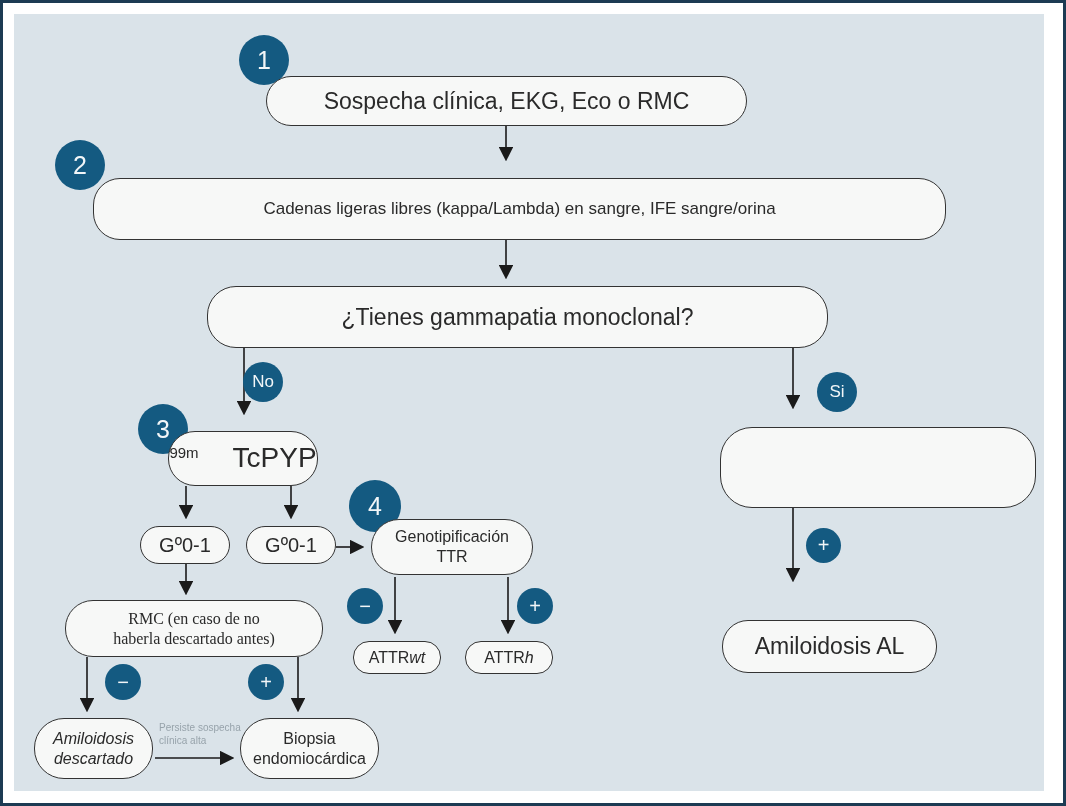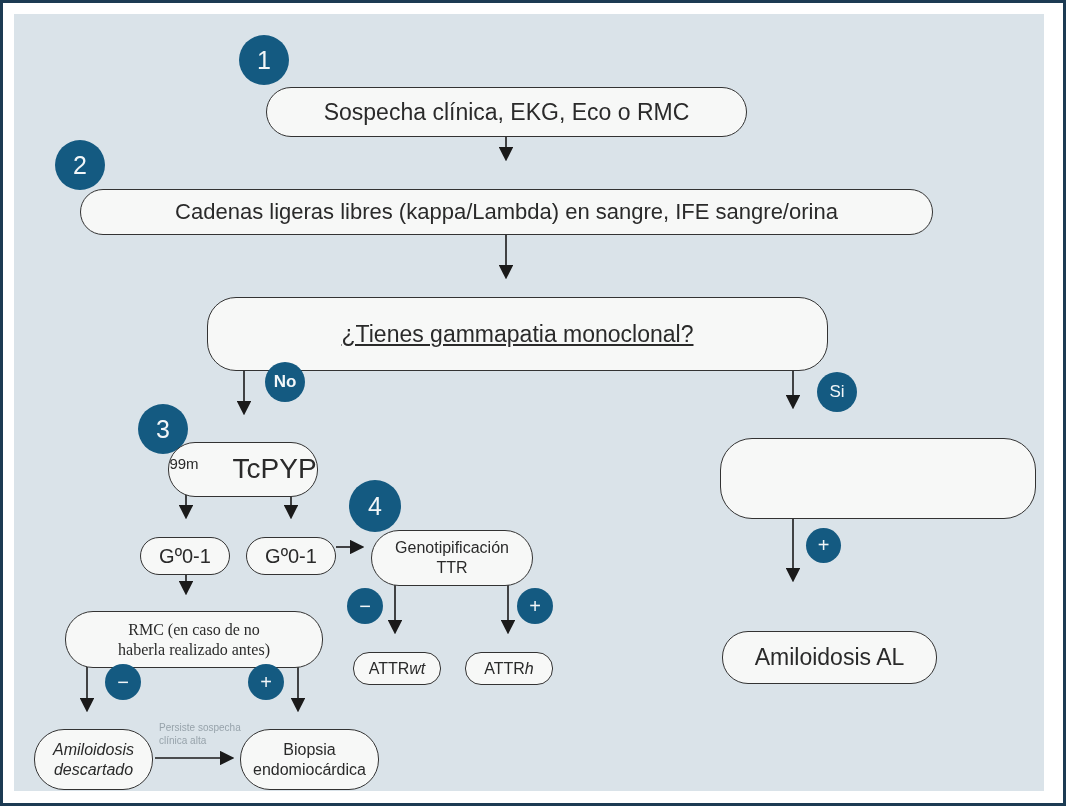--- a/index.html
+++ b/index.html
@@ -29,44 +29,43 @@
   .node {
     position: absolute;
     background: #f7f8f7;
     border: 1.5px solid #333333;
     color: #2a2a2a;
     display: flex; flex-direction: column;
     align-items: center; justify-content: center;
     text-align: center;
     z-index: 3;
     line-height: 1.22;
-    margin-top: 11px;
   }
   .numcircle {
     position: absolute;
     background: #145a81; color: #f2f6f8;
     border-radius: 50%;
     display: flex; align-items: center; justify-content: center;
     font-size: 25px;
     z-index: 1;
   }
   .badge {
     position: absolute;
     background: #145a81; color: #f2f6f8;
     border-radius: 50%;
     display: flex; align-items: center; justify-content: center;
     z-index: 4;
   }
   
   #circle1 { left: 236px; top: 32px; width: 50px; height: 50px; }
   #box1    { left: 263px; top: 73px;  width: 481px; height: 50px; border-radius: 25px; font-size: 23px; }
   #circle2 { left: 52px;  top: 137px; width: 50px; height: 50px; }
-  #box2    { left: 77px;  top: 175px; width: 853px; height: 46px; border-radius: 27px; font-size: 22px; }
-  #box3    { left: 204px; top: 283px; width: 621px; height: 74px; border-radius: 29px; font-size: 23px; text-decoration: underline; }
-  #badge-no { left: 262px; top: 359px; width: 40px; height: 40px; font-size: 17px; font-weight: bold; }
+  #box2    { left: 90px;  top: 175px; width: 853px; height: 62px; border-radius: 27px; font-size: 17px; }
+  #box3    { left: 204px; top: 283px; width: 621px; height: 62px; border-radius: 29px; font-size: 23px; }
+  #badge-no { left: 240px; top: 359px; width: 40px; height: 40px; font-size: 17px; }
   #badge-si { left: 814px; top: 369px; width: 40px; height: 40px; font-size: 17px; }
   
   #circle3 { left: 135px; top: 401px; width: 50px; height: 50px; }
   #boxTc   { left: 165px; top: 428px; width: 150px; height: 55px; border-radius: 27px; font-size: 28px; flex-direction: row; align-items: center; gap: 34px; }
   #boxTc sup { font-size: 15px; line-height: 1; margin-top: -12px; }
   #gradeA  { left: 137px; top: 523px; width: 90px; height: 38px; border-radius: 19px; font-size: 20px; }
   #gradeB  { left: 243px; top: 523px; width: 90px; height: 38px; border-radius: 19px; font-size: 20px; }
   #circle4 { left: 346px; top: 477px; width: 52px; height: 52px; }
   #boxTTR  { left: 368px; top: 516px; width: 162px; height: 56px; border-radius: 28px; font-size: 16px; }
   #boxRMC  { left: 62px;  top: 597px; width: 258px; height: 57px; border-radius: 28px; font-size: 16px; font-family: Liberation Serif, serif; }
@@ -155,21 +154,21 @@
   <div class="numcircle" id="circle4">
     <span>4</span>
   </div>
   <div class="node" id="boxTTR">
     <span>Genotipificación</span>
     <span>TTR</span>
   </div>
 
   <div class="node" id="boxRMC">
     <span>RMC (en caso de no</span>
-    <span>haberla realizado antes)</span>
+    <span>haberla descartado antes)</span>
   </div>
   <div class="badge" id="badge-neg1">
     <span>−</span>
   </div>
   <div class="badge" id="badge-pos1">
     <span>+</span>
   </div>
 
   <div class="node" id="boxAmiDesc">
     <span>Amiloidosis</span>

